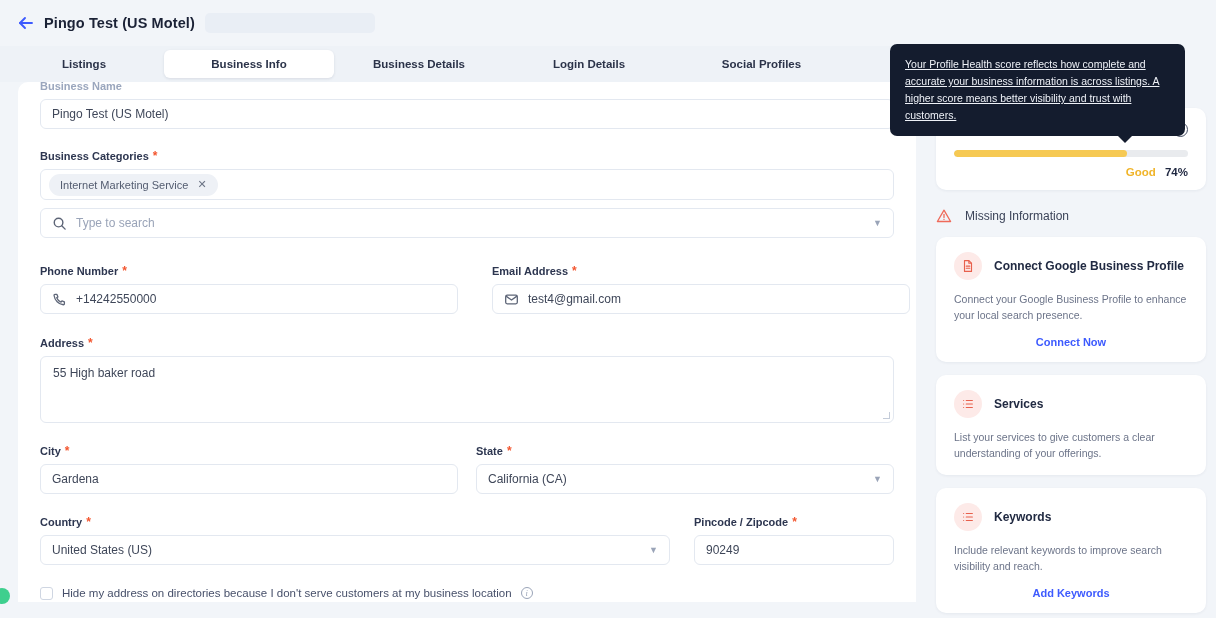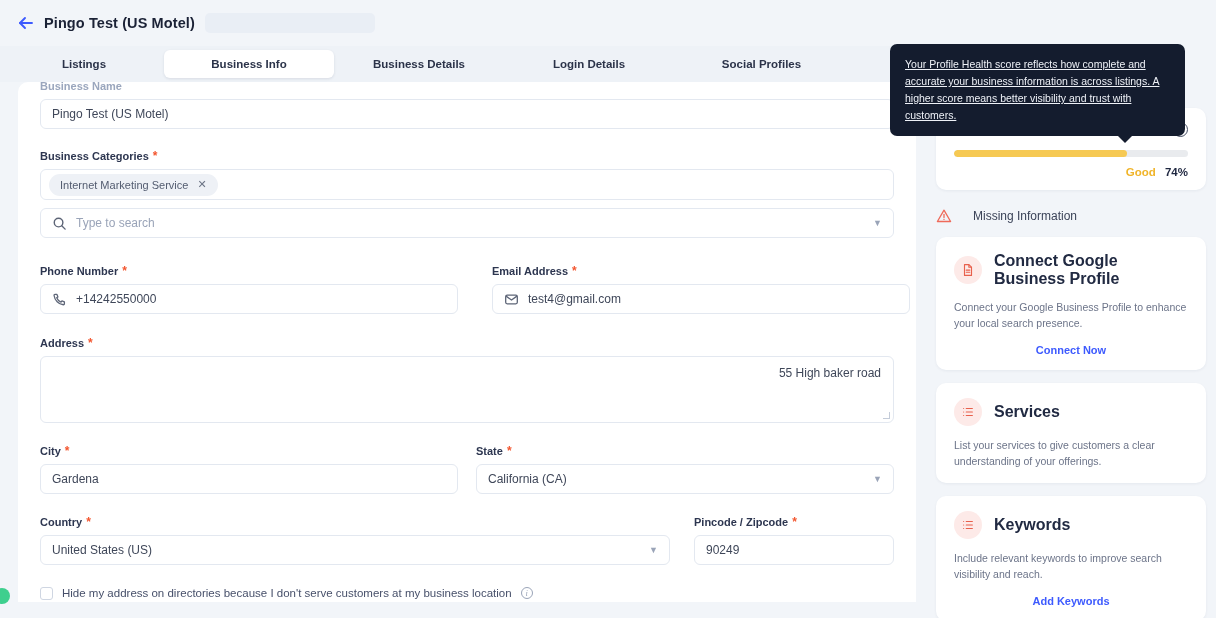--- a/index.html
+++ b/index.html
@@ -118,33 +118,33 @@
     width: 15px; height: 15px; border: 1.2px solid #454d63; border-radius: 50%;
     color: #454d63; font-size: 10px; display: flex; align-items: center; justify-content: center;
     font-family: "Liberation Serif", serif; font-style: italic; cursor: pointer;
   }
   .bar { margin-top: 13px; height: 7px; border-radius: 4px; background: #e9ebee; overflow: hidden; }
   .bar-fill { height: 7px; border-radius: 4px; background: #f6c953; }
   .health-foot { margin-top: 9px; text-align: right; font-size: 11.5px; }
   .health-foot .grade { color: #f0b429; font-weight: 700; margin-right: 6px; }
   .health-foot .pct { color: #1f2740; font-weight: 700; }
 
-  .missing-head { display: flex; align-items: center; gap: 21px; margin-bottom: 13px; text-align: right; }
+  .missing-head { display: flex; align-items: center; gap: 13px; margin-bottom: 13px; text-align: right; }
   .warn-ico { width: 16px; height: 16px; color: #ef6a5a; }
   .warn-ico svg { width: 16px; height: 16px; display: block; }
   .missing-title { font-size: 12px; color: #3b4358; }
 
   .mcard { padding: 15px 18px 14px 18px; margin-bottom: 13px; }
   .mcard-head { display: flex; align-items: center; gap: 12px; margin-bottom: 11px; }
   .mbadge {
     width: 28px; height: 28px; border-radius: 50%; background: #fdeae8;
     display: flex; align-items: center; justify-content: center; color: #e8604c; flex: 0 0 28px;
   }
   .mbadge svg { width: 14px; height: 14px; display: block; }
-  .mcard-title { font-size: 16px; font-weight: 700; color: #212a42; }
+  .mcard-title { font-size: 12px; font-weight: 700; color: #212a42; }
   .mcard-desc { font-size: 10.5px; line-height: 1.55; color: #6c7489; }
   .mcard-link {
     display: block; text-align: center; margin-top: 12px;
     font-size: 11px; font-weight: 700; color: #3d5afe; cursor: pointer; text-decoration: none;
   }
 
   
   .tooltip {
     position: absolute; left: 890px; top: 44px; width: 295px;
     background: #141c2e; color: #eef1f7; border-radius: 7px;
@@ -249,21 +249,21 @@
         </span>
         <span class="val">test4@gmail.com</span>
       </div>
     </div>
 
     <div class="field" style="left:22px; top:255px; width:854px;">
       <div class="label">
         <span>Address</span>
         <span class="req">*</span>
       </div>
-      <div class="textarea" style="width:854px; height:67px;text-align:right;">
+      <div class="textarea" style="width:854px; height:67px;">
         <span>55 High baker road</span>
         <span class="resize-grip"></span>
       </div>
     </div>
 
     <div class="field" style="left:22px; top:363px; width:418px;">
       <div class="label">
         <span>City</span>
         <span class="req">*</span>
       </div>

